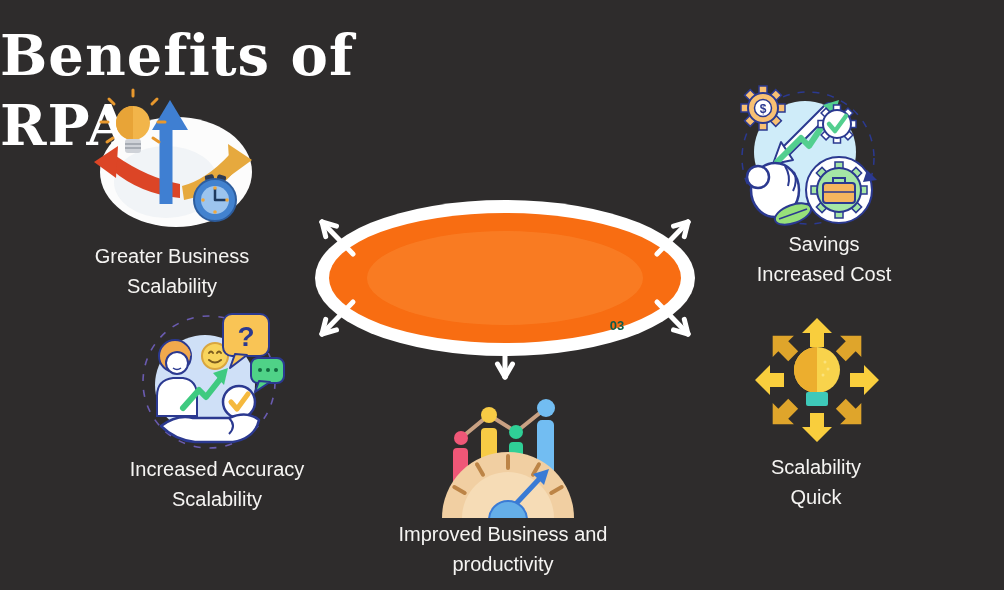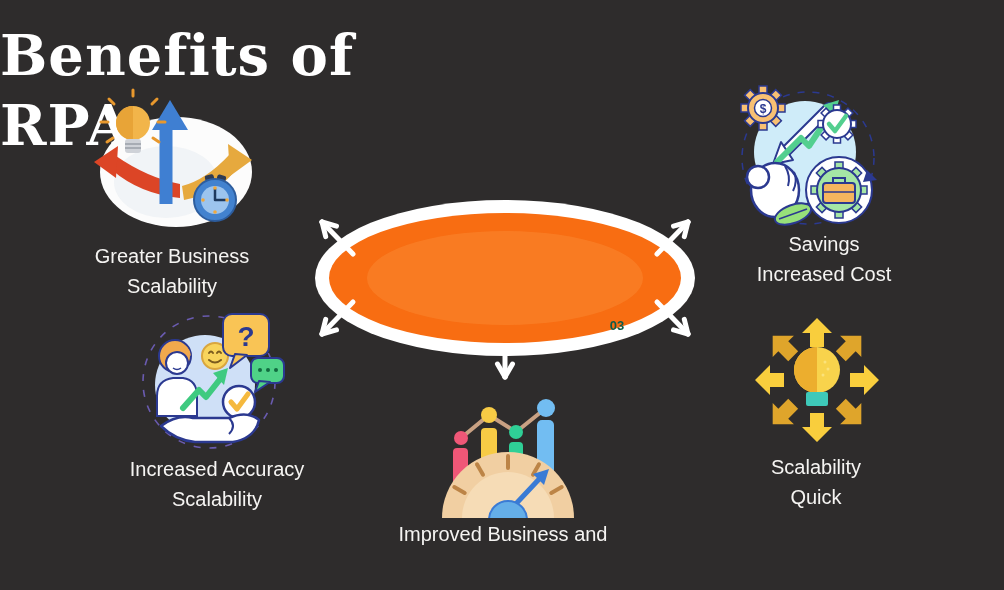--- a/index.html
+++ b/index.html
@@ -283,19 +283,20 @@
   <div class="label" style="left:824px; top:229px">
     <div>Savings</div>
     <div>Increased Cost</div>
   </div>
   <div class="label" style="left:217px; top:454px">
     <div>Increased Accuracy</div>
     <div>Scalability</div>
   </div>
   <div class="label" style="left:503px; top:519px">
     <div>Improved Business and</div>
+    <div>productivity</div>
   </div>
   <div class="label" style="left:816px; top:452px">
     <div>Scalability</div>
     <div>Quick</div>
   </div>
 
 </div>
 
 </body></html>

